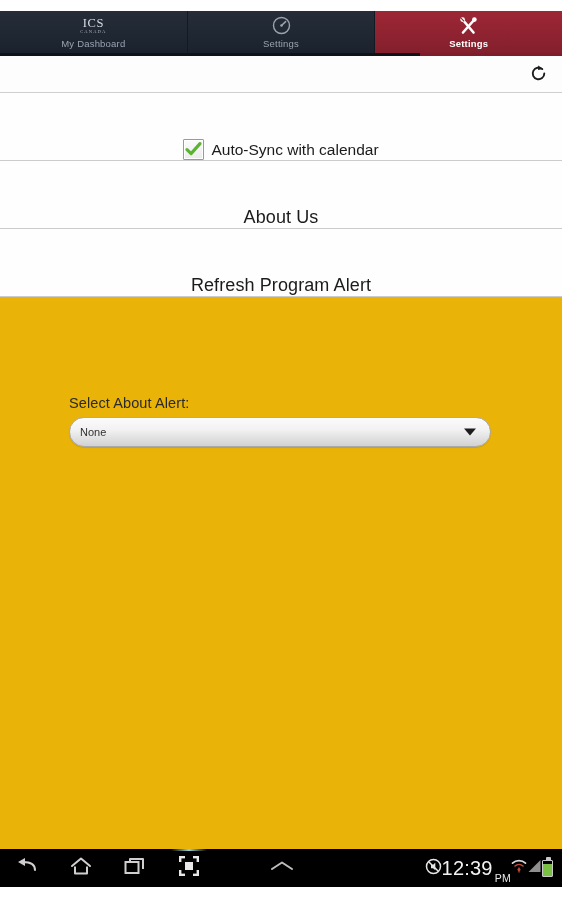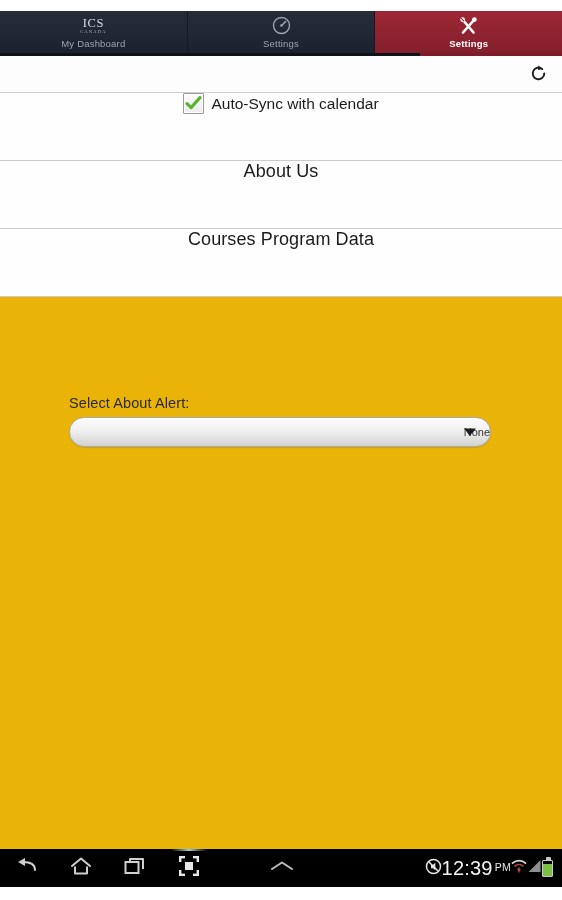--- a/index.html
+++ b/index.html
@@ -69,21 +69,21 @@
     position:absolute; right:10px; top:5px;
     width:28px; height:28px;
     display:flex; align-items:center; justify-content:center;
   }
 
   
   .list { position:absolute; top:82px; left:0; width:562px; }
   .row {
     position:relative; width:562px; height:68px;
     border-bottom:1px solid #cccccc;
-    display:flex; align-items:flex-start; justify-content:center;
+    display:flex; align-items:flex-end; justify-content:center;
     background:#fefefe;
   }
   .row.checkbox-row { height:68px; }
   .row-label { font-size:18px; color:#1b1b1b; letter-spacing:.1px; }
 
   .cb-line { display:flex; align-items:center; gap:7px; }
   .checkbox {
     width:21px; height:21px; border:1px solid #9a9a9a;
     background:linear-gradient(180deg,#fbfbfb 0%,#ececec 100%);
     border-radius:1px;
@@ -96,21 +96,21 @@
   .select-section { position:absolute; top:384px; left:69px; width:424px; }
   .select-label {
     font-size:14.5px; color:#2a2a2a; margin-bottom:6px; letter-spacing:.1px;
   }
   .select-box {
     position:relative; width:422px; height:30px;
     border:1px solid #a9a9a9;
     border-radius:15px;
     background:linear-gradient(180deg,#fbfbfb 0%,#f2f2f2 42%,#e2e2e2 70%,#d2d2d2 100%);
     box-shadow:0 1px 1px rgba(0,0,0,.10), inset 0 1px 0 #ffffff;
-    display:flex; align-items:center;justify-content:flex-end;
+    display:flex; align-items:center;
   }
   .select-value {
     font-size:11px; color:#303030; padding-left:10px;
   }
   .select-arrow {
     position:absolute; right:14px; top:50%; transform:translateY(-50%);
     width:0; height:0;
     border-left:6px solid transparent;
     border-right:6px solid transparent;
     border-top:7px solid #1d1d1d;
@@ -136,21 +136,21 @@
   .sys-right {
     margin-left:auto; display:flex; align-items:center;
     padding-right:9px; height:38px;
   }
   .clock {
     font-size:20px; color:#f2f2f2; font-weight:400; letter-spacing:.2px;
     line-height:20px;
   }
   .ampm {
     font-size:10.5px; color:#e8e8e8; letter-spacing:.3px;
-    margin-left:2px; align-self:flex-end; padding-bottom:14px;
+    margin-left:2px; align-self:flex-end; padding-bottom:3px;
   }
   .battery {
     width:11px; height:17px; border:1.5px solid #c9c9c9; border-radius:1px;
     position:relative; display:flex; align-items:flex-end;
   }
   .battery::before {
     content:""; position:absolute; top:-3.5px; left:2.5px;
     width:5px; height:2.5px; background:#c9c9c9; border-radius:1px 1px 0 0;
   }
   .battery-fill { width:100%; height:78%; background:#7ac143; }
@@ -226,21 +226,21 @@
         </span>
         <span class="cb-text">Auto-Sync with calendar</span>
       </div>
     </div>
 
     <div class="row">
       <span class="row-label">About Us</span>
     </div>
 
     <div class="row">
-      <span class="row-label">Courses Program Data</span>
+      <span class="row-label">Refresh Program Alert</span>
     </div>
 
   </div>
 
   <div class="select-section">
     <div class="select-label">Select About Alert:</div>
     <div class="select-box">
       <span class="select-value">None</span>
       <span class="select-arrow"></span>
     </div>

